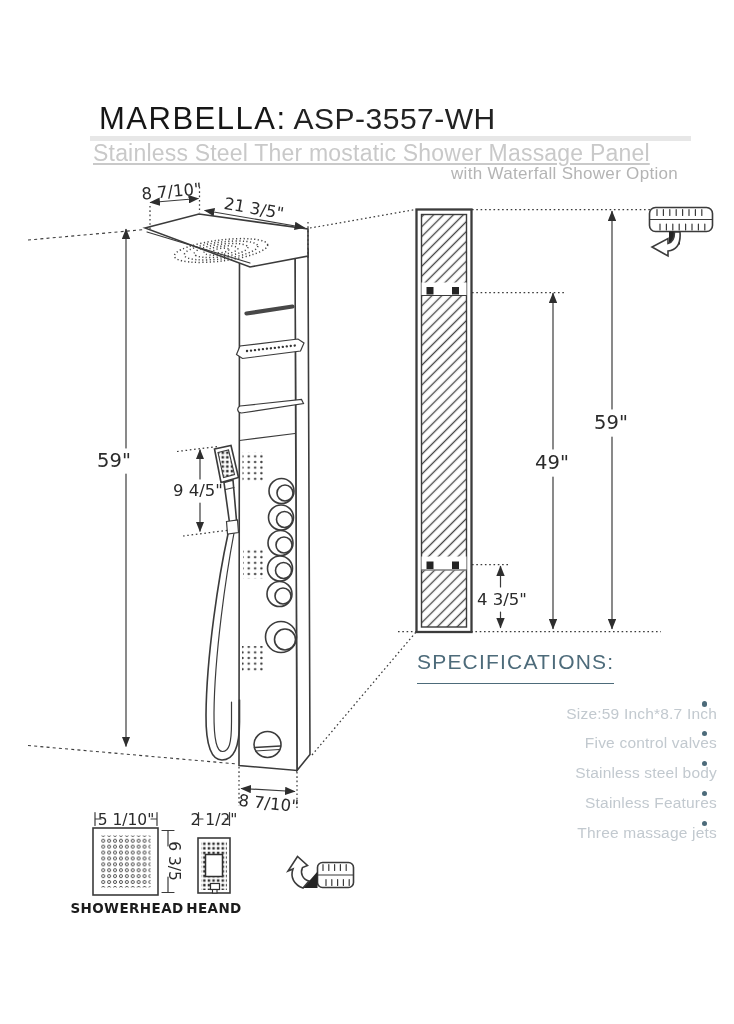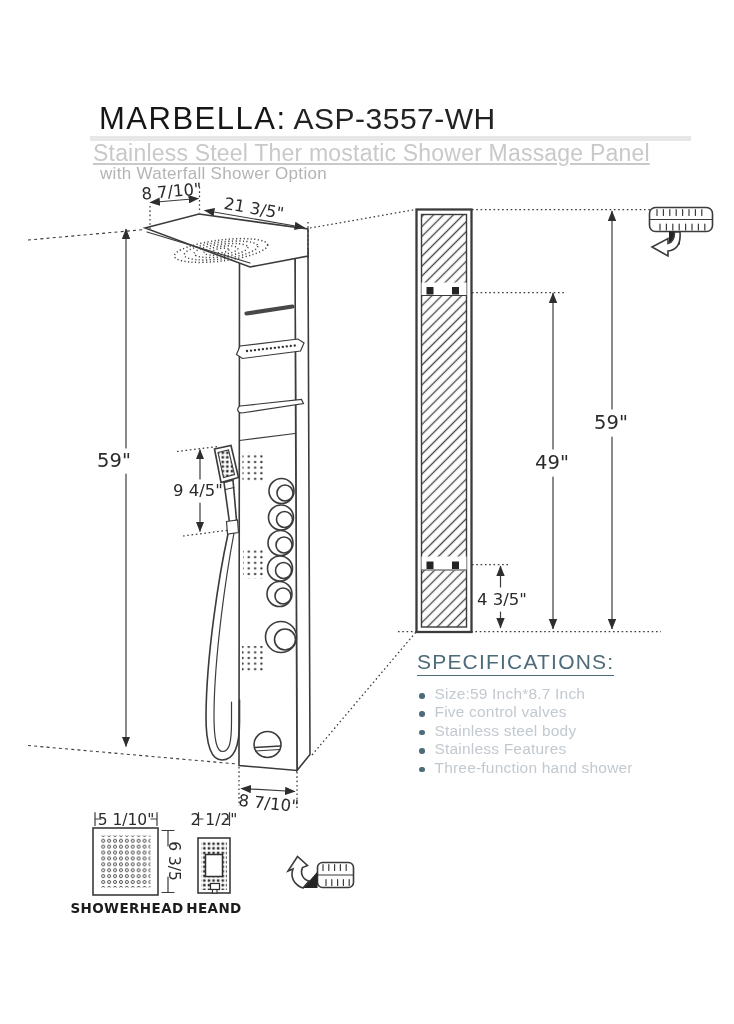--- a/index.html
+++ b/index.html
@@ -4,27 +4,27 @@
 <style>
   html,body{margin:0;padding:0;}
   body{width:734px;height:1024px;background:#fff;position:relative;
        font-family:"Liberation Sans","DejaVu Sans",sans-serif;overflow:hidden;}
   .abs{position:absolute;}
   
   #brand{left:99px;top:101px;font-size:31px;color:#161616;letter-spacing:1.5px;white-space:nowrap;}
   #model{font-size:30px;color:#222;letter-spacing:.5px;margin-left:7px;}
   #divider{left:90px;top:136px;width:601px;height:5px;background:#e7e7e7;}
   #subtitle{left:93px;top:140px;width:600px;font-size:23px;color:#c9c9c9;letter-spacing:.2px;white-space:nowrap;text-decoration:underline;}
-  #tagline{left:100px;top:164px;width:600px;text-align:left;font-size:17px;color:#b4b4b4;letter-spacing:.3px;}
+  #tagline{left:78px;top:164px;width:600px;text-align:right;font-size:17px;color:#b4b4b4;letter-spacing:.3px;}
   
   #specs{left:417px;top:650px;width:300px;}
   #specs h2{margin:0;font-size:21px;font-weight:normal;color:#4d6b7a;letter-spacing:1.2px;
-            display:inline-block;border-bottom:1.6px solid #4d6b7a;padding-bottom:1px;}
+            display:inline-block;border-bottom:1.6px solid #4d6b7a;padding-bottom:9px;}
   #specs ul{list-style:none;margin:11px 0 0 0;padding:0;}
-  #specs li{display:flex;align-items:flex-start;margin:0 0 4.6px 0;}
+  #specs li{display:flex;align-items:flex-end;margin:0 0 4.6px 0;flex-direction:column;}
   #specs .dot{width:5.5px;height:5.5px;border-radius:50%;background:#4d6b7a;margin:6px 10px 0 2px;flex:0 0 auto;}
   #specs .txt{font-size:15.5px;color:#c2c9cf;letter-spacing:.2px;line-height:13.8px;}
   
   .s {stroke:#3b3b3b;stroke-width:1.6;fill:none;stroke-linecap:round;}
   .sw{stroke:#3b3b3b;stroke-width:1.6;fill:#fff;}
   .sw2{stroke:#3b3b3b;stroke-width:2.3;fill:#fff;}
   .thin{stroke-width:1.2;}
   .dotl{stroke:#3b3b3b;stroke-width:1.25;fill:none;stroke-dasharray:1.6 2.7;}
   .dashl{stroke:#3b3b3b;stroke-width:1.1;fill:none;stroke-dasharray:3 3.2;}
   .dimt{font:16.5px "DejaVu Sans",sans-serif;fill:#2b2b2b;}
@@ -276,16 +276,16 @@
     <li>
         <span class="dot"></span>
         <span class="txt">Stainless steel body</span>
       </li>
     <li>
         <span class="dot"></span>
         <span class="txt">Stainless Features</span>
       </li>
     <li>
         <span class="dot"></span>
-        <span class="txt">Three-function hand shower</span>
+        <span class="txt">Three massage jets</span>
       </li>
   </ul>
 </div>
 
 </body></html>

